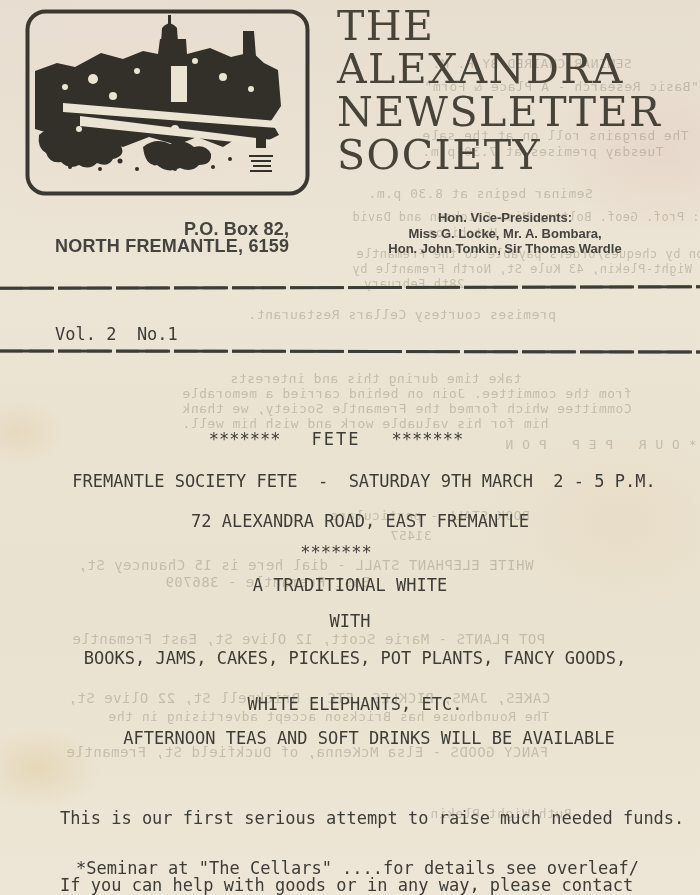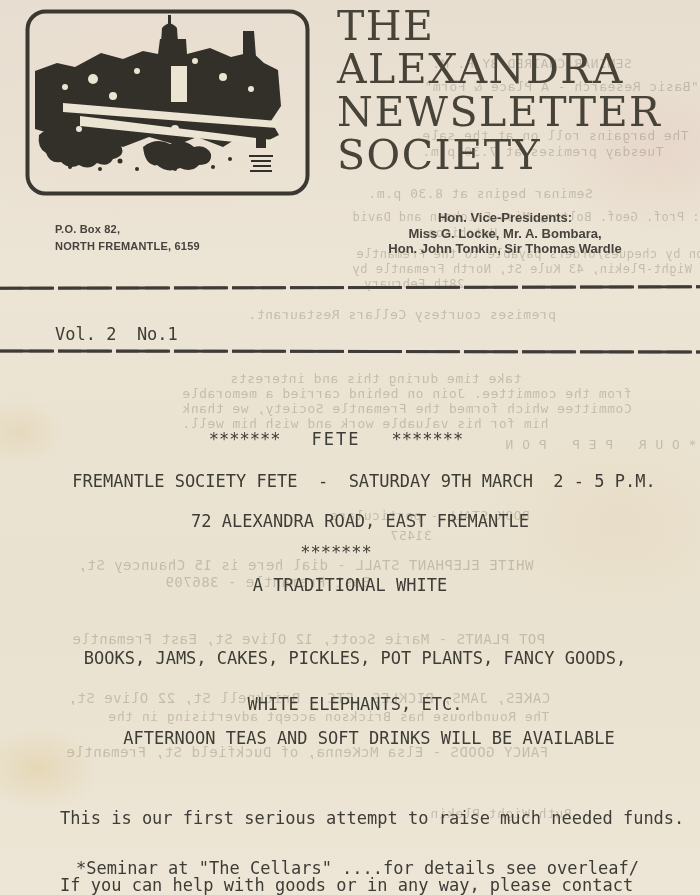--- a/index.html
+++ b/index.html
@@ -19,21 +19,21 @@
   
   .logo-frame{position:absolute;left:25px;top:9px;width:285px;height:187px;}
   .title{
     position:absolute;left:337px;top:5px;width:360px;
     font-family:"DejaVu Serif","Liberation Serif",serif;font-weight:normal;
     font-size:41px;line-height:43px;letter-spacing:1.5px;color:var(--title_ink,#474338);
   }
   .pobox{
     position:absolute;left:55px;top:221px;
     font-family:"Liberation Sans","DejaVu Sans",sans-serif;font-weight:700;
-    font-size:11px;line-height:16.5px;letter-spacing:.2px;color:#45433e;
+    font-size:18px;line-height:16.5px;letter-spacing:.2px;color:#45433e;text-align:right;
   }
   .vps{
     position:absolute;left:378px;top:210px;width:254px;text-align:center;
     font-family:Liberation Sans, sans-serif;font-weight:700;
     font-size:13px;line-height:15.5px;color:#45433e;
   }
   
   .rule{
     position:absolute;left:0;width:700px;height:3px;
     background:
@@ -166,20 +166,21 @@
   <div class="fete-head">
     <span>*******</span>
     <span class="fete-word">FETE</span>
     <span>*******</span>
   </div>
 
   <div class="cline sh14" style="top:472px">FREMANTLE SOCIETY FETE  -  SATURDAY 9TH MARCH  2 - 5 P.M.</div>
   <div class="cline sh10" style="top:512px">72 ALEXANDRA ROAD, EAST FREMANTLE</div>
   <div class="cline" style="top:543px;margin-left:-14px">*******</div>
   <div class="cline" style="top:576px">A TRADITIONAL WHITE</div>
+  <div class="cline" style="top:612px">WITH</div>
   <div class="cline sh5" style="top:649px">BOOKS, JAMS, CAKES, PICKLES, POT PLANTS, FANCY GOODS,</div>
   <div class="cline sh5" style="top:695px">WHITE ELEPHANTS, ETC.</div>
   <div class="cline" style="top:729px;margin-left:19px">AFTERNOON TEAS AND SOFT DRINKS WILL BE AVAILABLE</div>
 
   <div class="para">
     <div>This is our first serious attempt to raise much needed funds.</div>
     <div>If you can help with goods or in any way, please contact</div>
     
   </div>
 

